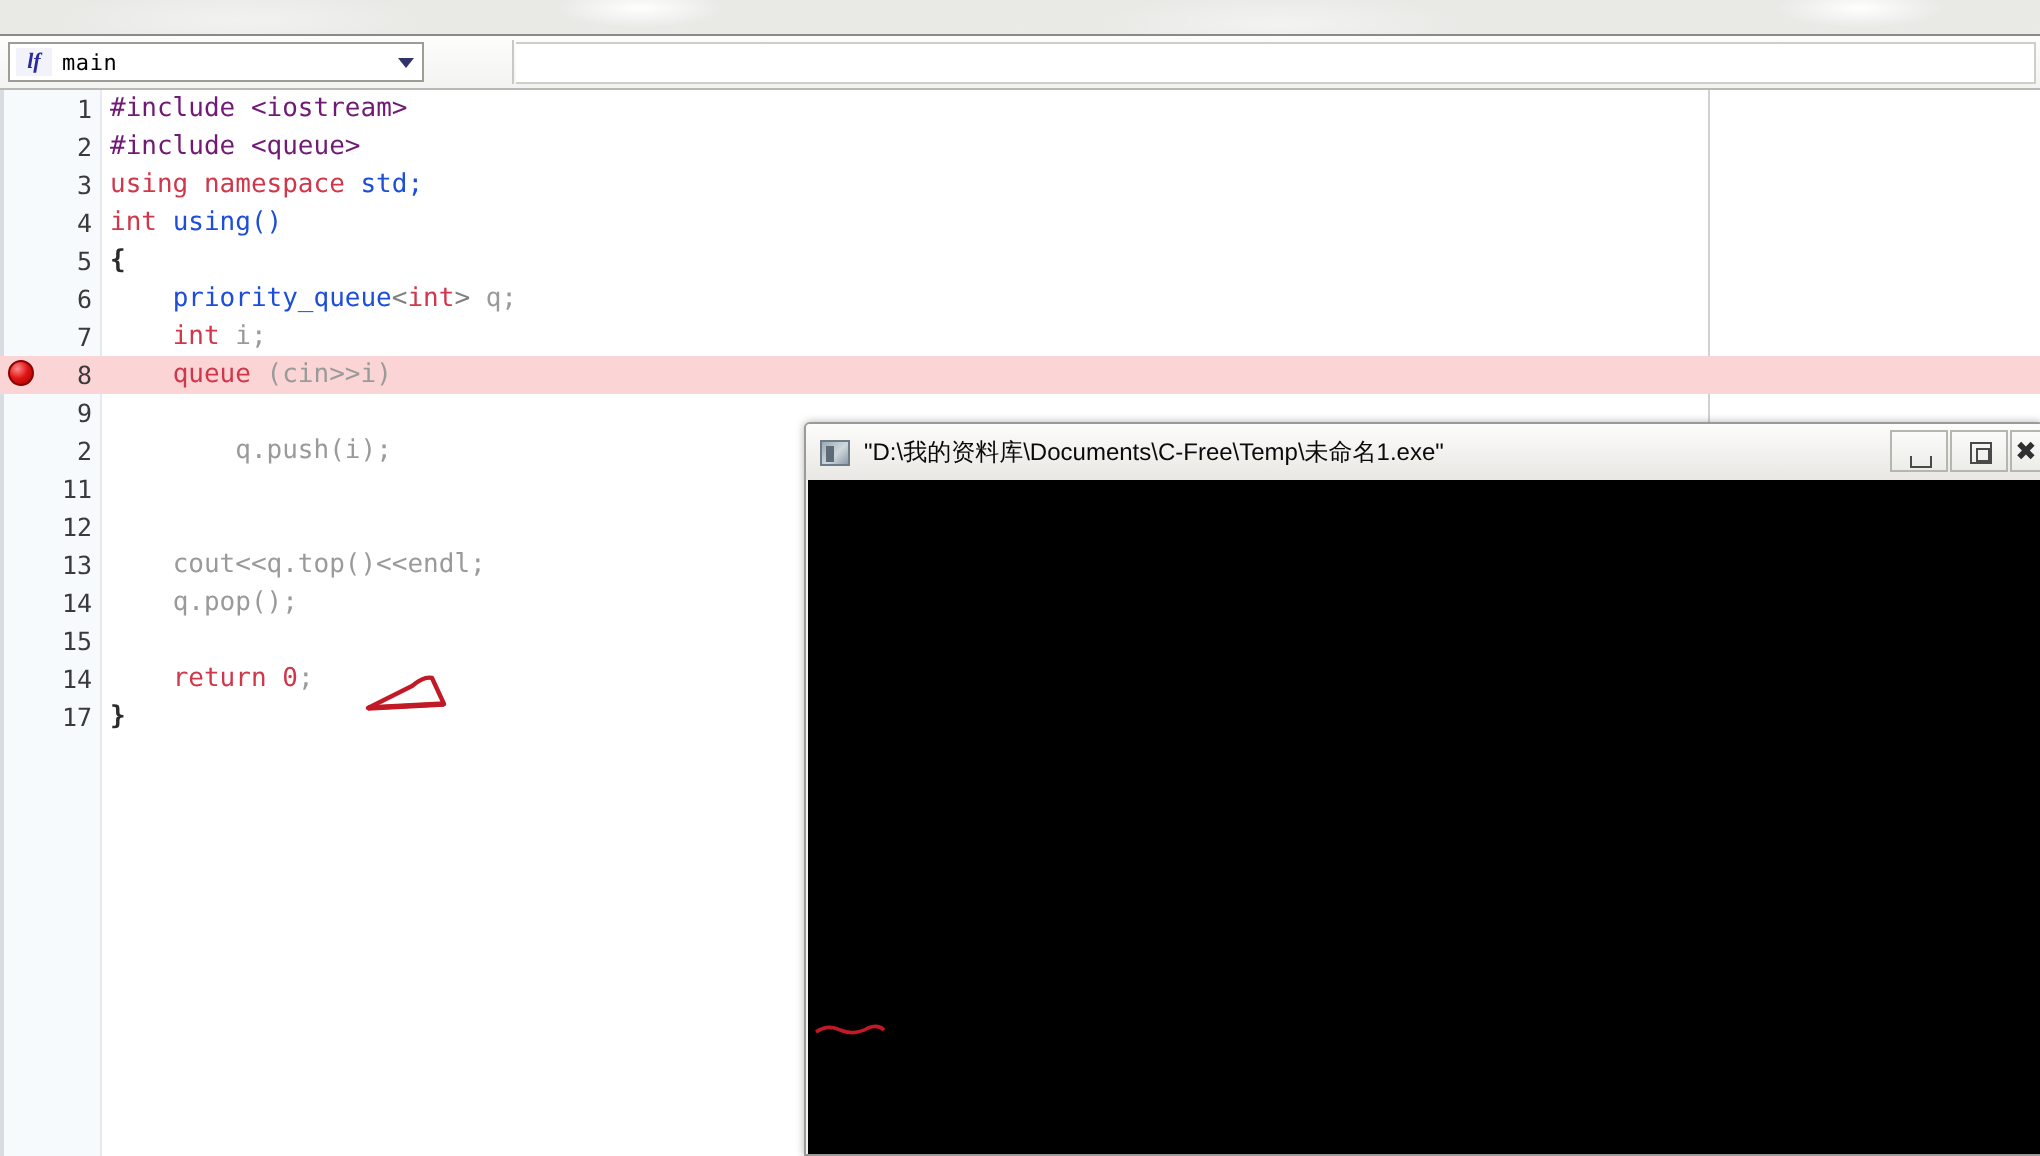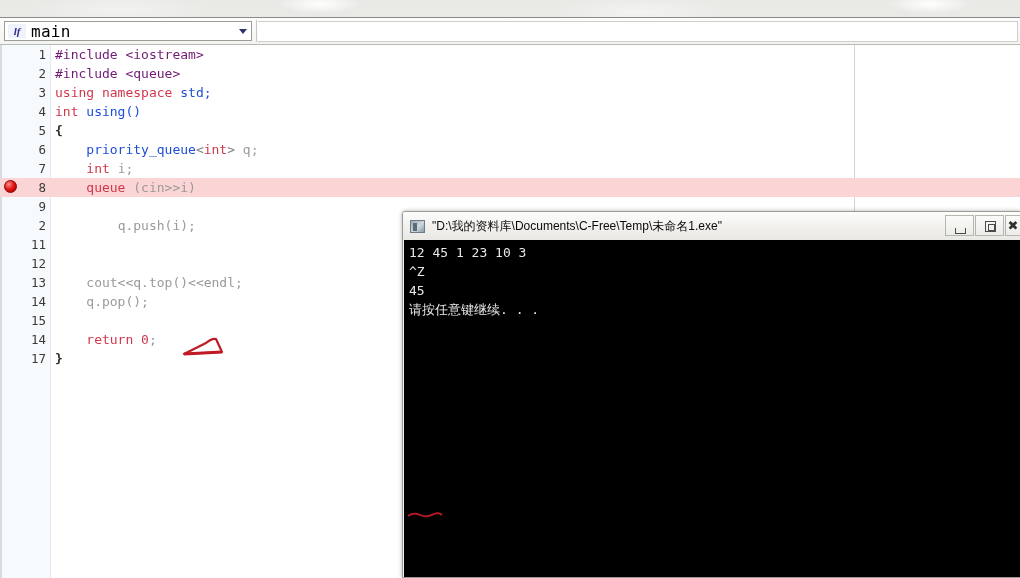--- a/index.html
+++ b/index.html
@@ -32,36 +32,36 @@
 
   
   #toolbar {
     position: relative;
     height: 27px;
     background: linear-gradient(180deg,#fdfdfd 0%, #f3f3f1 100%);
     border-bottom: 1px solid #b9b9b4;
   }
   #func-combo {
     position: absolute; left: 4px; top: 3px;
-    width: 248px; height: 20px;
+    width: 208px; height: 20px;
     background: #ffffff;
     border: 1px solid #9d9d98;
     display: flex; align-items: center;
   }
   #func-icon {
     width: 18px; height: 14px; margin-left: 3px;
     position: relative; flex: none;
     font-family: "Liberation Serif", serif;
     font-size: 11px; font-weight: bold; font-style: italic;
     color: #2b2b9c; line-height: 14px; text-align: center;
     background: #f2f2fa;
   }
   #func-label {
     font-family: "DejaVu Sans Mono", monospace;
-    font-size: 16px; color: #000; margin-left: 5px;
+    font-size: 11px; color: #000; margin-left: 5px;
     letter-spacing: .3px;
   }
   #combo-arrow {
     position: absolute; right: 4px; top: 7px;
     width: 0; height: 0;
     border-left: 4px solid transparent;
     border-right: 4px solid transparent;
     border-top: 5px solid #31316b;
   }
   #combo-sep {
@@ -276,23 +276,17 @@
       <div class="win-btn" id="btn-max">
         <span class="box"></span>
       </div>
       <div class="win-btn" id="btn-close">
         <span class="glyph">✖</span>
       </div>
     </div>
   </div>
 
   <div id="console-body">
-    <div id="console-lines">
-        <div class="con-line">12 45 1 23 10 3</div>
-        <div class="con-line">^Z</div>
-        <div class="con-line">45</div>
-        <div class="con-line">请按任意键继续. . .</div>
-      </div>
     <svg id="eof-squiggle" viewBox="0 0 36 10">
       <path d="M1 6 Q7 2 13 5 Q20 8 27 4 Q32 2 35 5" fill="none" stroke="#c11a26" stroke-width="1.8"></path>
     </svg>
   </div>
 </div>
 
 </body></html>

